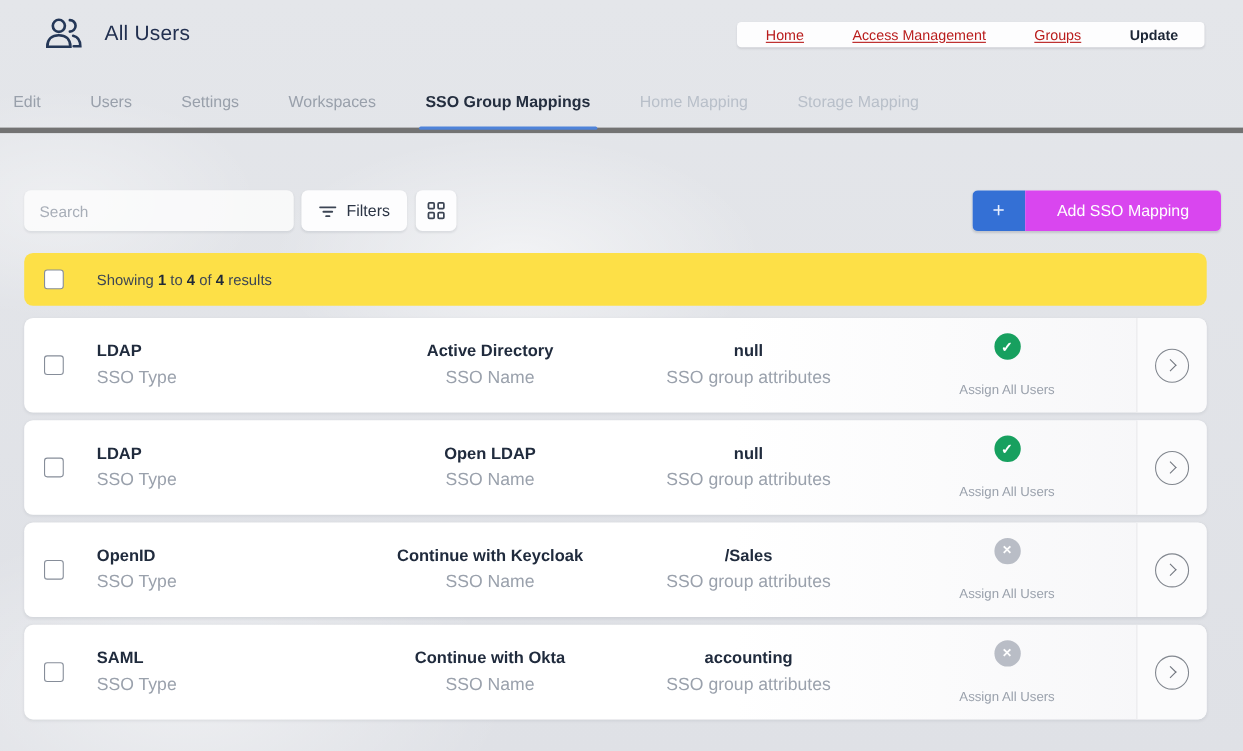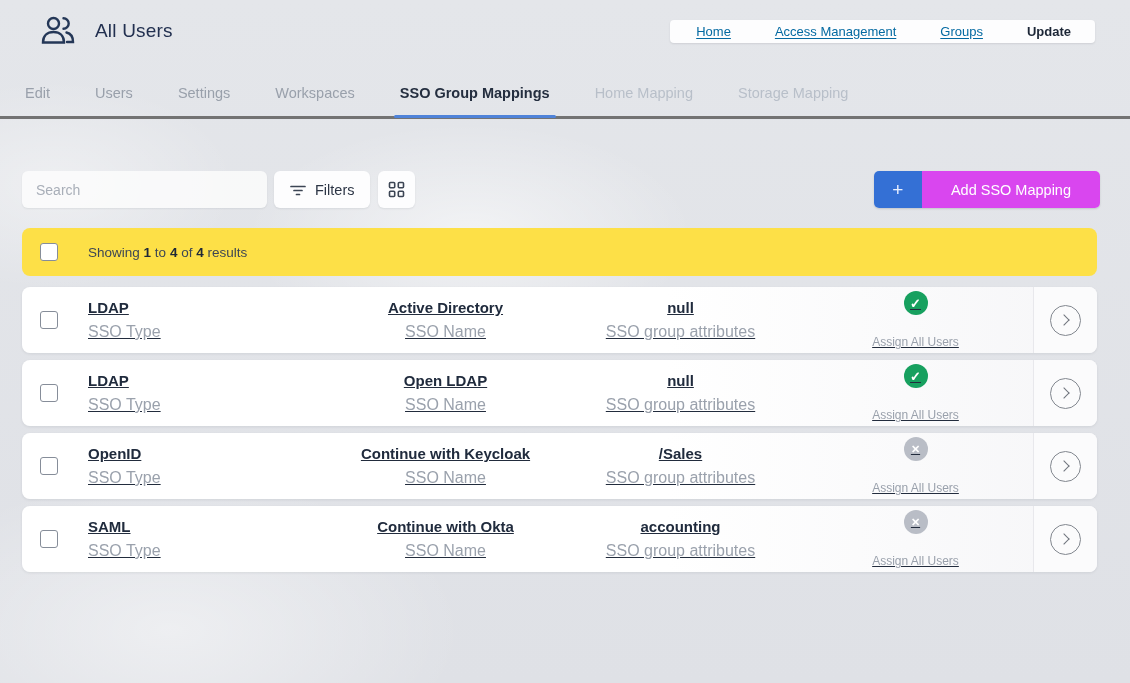--- a/index.html
+++ b/index.html
@@ -16,32 +16,32 @@
 
   
   .header { height:62px; display:flex; align-items:center; padding:0 35px 0 38px; }
   .logo-icon { width:40px; height:40px; display:flex; align-items:center; justify-content:center; }
   .page-title { margin-left:17px; font-size:19px; font-weight:500; color:#223050; letter-spacing:.2px; }
   .crumbbar {
     margin-left:auto; height:23px; display:flex; align-items:center; gap:44px;
     background:#fdfdfe; border-radius:4px; padding:0 24px 0 26px;
     box-shadow:0 1px 2px rgba(16,24,40,.10);
   }
-  .crumb { font-size:13px; color:#0369a1; text-decoration:underline; text-underline-offset:2px; cursor:pointer; white-space:nowrap; }
+  .crumb { font-size:13px; color:#b91c1c; text-decoration:underline; text-underline-offset:2px; cursor:pointer; white-space:nowrap; }
   .crumb.current { color:#1c2636; font-weight:700; text-decoration:none; cursor:default; }
 
   
-  .tabs { margin-top:13px; padding-left:22px; display:flex; border-bottom:3px solid #737373; }
+  .tabs { margin-top:13px; padding-left:9px; display:flex; border-bottom:5px solid #737373; }
   .tab { position:relative; padding:10px 3px 15px; margin-right:39px; font-size:14.5px; color:#99a0ab; cursor:pointer; white-space:nowrap; }
   .tab.active { color:#242e3f; font-weight:700; }
   .tab.active::after { content:""; position:absolute; left:-3px; right:-3px; bottom:-2px; height:3px; background:#4f83d9; border-radius:2px; }
   .tab.disabled { color:#b8bfc9; }
 
   
-  .toolbar { margin:52px 30px 0 22px; display:flex; align-items:center; }
+  .toolbar { margin:52px 20px 0 22px; display:flex; align-items:center; }
   .search-input {
     width:245px; height:37px; border:none; border-radius:6px; padding:0 14px;
     background:rgba(252,252,253,.82); box-shadow:0 1px 2px rgba(16,24,40,.07);
     font-family:"Liberation Sans",sans-serif; font-size:14px; color:#333; outline:none;
   }
   .search-input::placeholder { color:#a8aeb8; }
   .btn-white {
     height:37px; background:#fdfdfe; border:none; border-radius:6px; cursor:pointer;
     box-shadow:0 1px 2px rgba(16,24,40,.08); display:flex; align-items:center; justify-content:center;
     font-family:"Liberation Sans",sans-serif;
@@ -65,24 +65,24 @@
   .results-text b { color:#1f2937; }
 
   .checkbox {
     appearance:none; -webkit-appearance:none; width:18px; height:18px; flex:0 0 auto;
     border:1.5px solid #868d99; border-radius:3px; background:#fff; cursor:pointer; display:inline-block;
   }
 
   
   .rows { margin:11px 33px 0 22px; display:flex; flex-direction:column; gap:7px; }
   .row {
-    height:66px; border-radius:8px; overflow:hidden;
+    height:86px; border-radius:8px; overflow:hidden;
     background:linear-gradient(90deg,#ffffff 60%,#f6f6f8 100%);
     box-shadow:0 1px 3px rgba(16,24,40,.08);
-    display:grid; grid-template-columns:66px 240px 1fr 1fr 1fr 64px; align-items:center;text-decoration:underline;
+    display:grid; grid-template-columns:66px 240px 1fr 1fr 1fr 64px; align-items:center;
   }
   .row .checkbox { margin-left:18px; }
   .cell { display:flex; flex-direction:column; align-items:center; }
   .cell.left { align-items:flex-start; }
   .cell .val { font-size:15px; font-weight:700; color:#202b3d; }
   .cell .sub { margin-top:7px; font-size:16px; color:#9aa1ac; }
   .assign-icon {
     width:24px; height:24px; border-radius:50%; color:#fff; font-size:13px; font-weight:700;
     display:flex; align-items:center; justify-content:center; line-height:1;
   }

